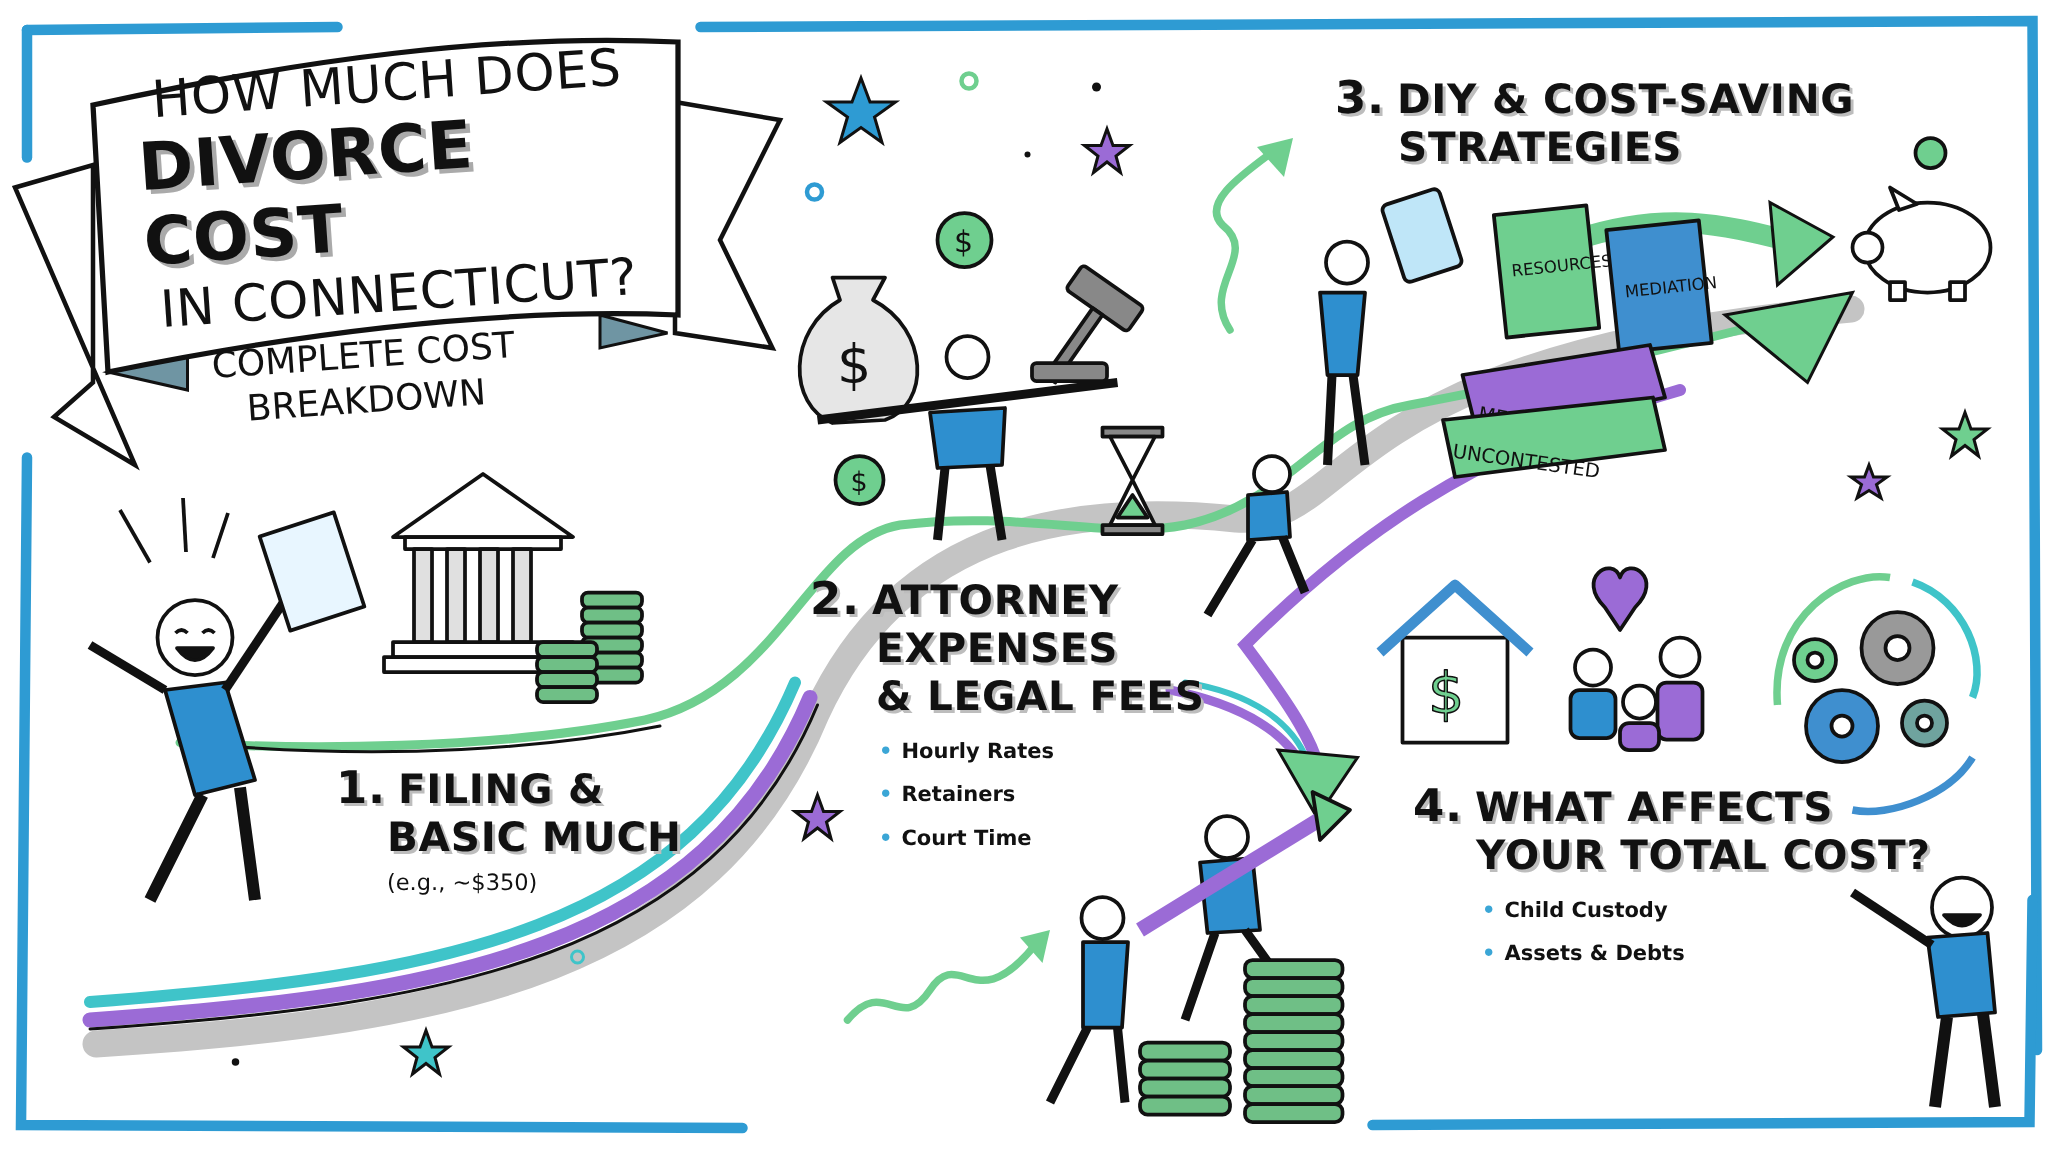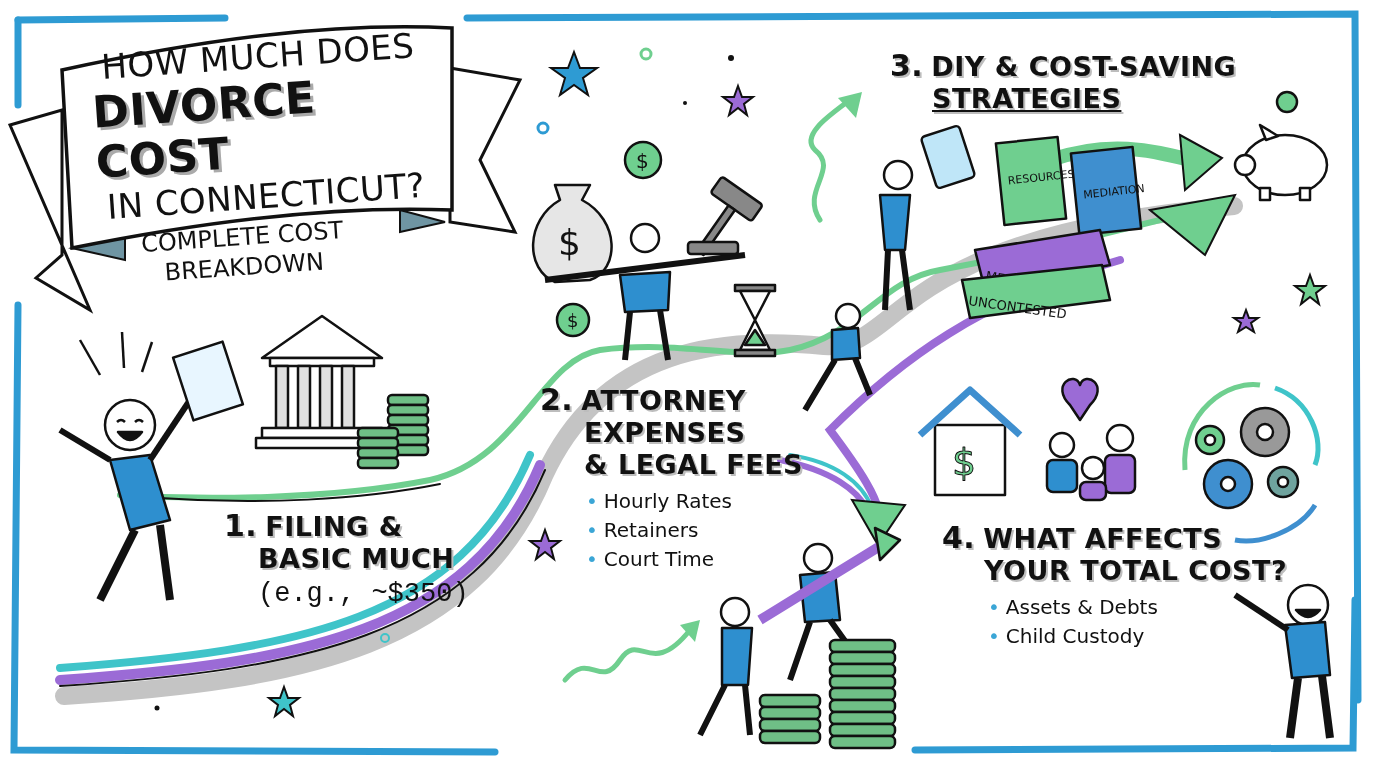--- a/index.html
+++ b/index.html
@@ -9,23 +9,23 @@
   svg.layer { position:absolute; left:0; top:0; }
   .hand { font-family:"DejaVu Sans", sans-serif; font-weight:bold; letter-spacing:0.5px;
           text-shadow: 2px 2px 0 #bdbdbd; }
   .title-text { position:absolute; left:88px; top:48px; width:360px; transform:rotate(-4deg); transform-origin:left top; }
   .t1 { font-size:34px; font-weight:normal; text-shadow:none; display:block; line-height:40px; padding-left:12px;}
   .t2 { font-size:44px; font-weight:bold; display:block; line-height:50px; text-shadow:3px 3px 0 #aaaaaa;}
   .t3 { font-size:34px; font-weight:normal; text-shadow:none; display:block; line-height:40px; padding-left:8px;}
   .subtitle { position:absolute; left:142px; top:222px; font-size:24px; line-height:30px; text-align:center; transform:rotate(-4deg); }
   .sec-title { font-size:27px; line-height:32px; }
   .sec-num { font-size:30px; margin-right:8px; }
-  ul.bul { list-style:none; margin:6px 0 0 0; padding:0; font-size:20px; line-height:29px; }
+  ul.bul { list-style:none; margin:6px 0 0 0; padding:0; font-size:14px; line-height:29px;font-weight:bold; }
   ul.bul li::before { content:"•"; color:#3ba6d6; margin-right:6px; }
-  .note { font-size:27px;font-family:Liberation Mono, monospace; }
+  .note { font-size:15px; }
 </style>
 </head>
 <body>
 
 <svg class="layer" width="1376" height="768" viewBox="0 0 1376 768">
 
   <g fill="none" stroke="#2e9bd3" stroke-width="7" stroke-linecap="round">
     <path d="M18 20 L225 18"></path>
     <path d="M18 20 L18 105"></path>
     <path d="M18 305 L14 750 L495 752"></path>
@@ -259,25 +259,25 @@
     <li>Hourly Rates</li>
     <li>Retainers</li>
     <li>Court Time</li>
   </ul>
 </div>
 
 <div class="abs" style="left:890px; top:50px;">
   <div class="sec-title hand">
     <span class="sec-num">3.</span><span>DIY &amp; COST-SAVING</span>
   </div>
-  <div class="sec-title hand" style="padding-left:42px;text-decoration:underline;">STRATEGIES</div>
+  <div class="sec-title hand" style="padding-left:42px;">STRATEGIES</div>
 </div>
 
 <div class="abs" style="left:942px; top:522px;">
   <div class="sec-title hand">
     <span class="sec-num">4.</span><span>WHAT AFFECTS</span>
   </div>
   <div class="sec-title hand" style="padding-left:42px;">YOUR TOTAL COST?</div>
   <ul class="bul" style="padding-left:46px;">
+    <li>Child Custody</li>
     <li>Assets &amp; Debts</li>
-    <li>Child Custody</li>
   </ul>
 </div>
 
 </body></html>

